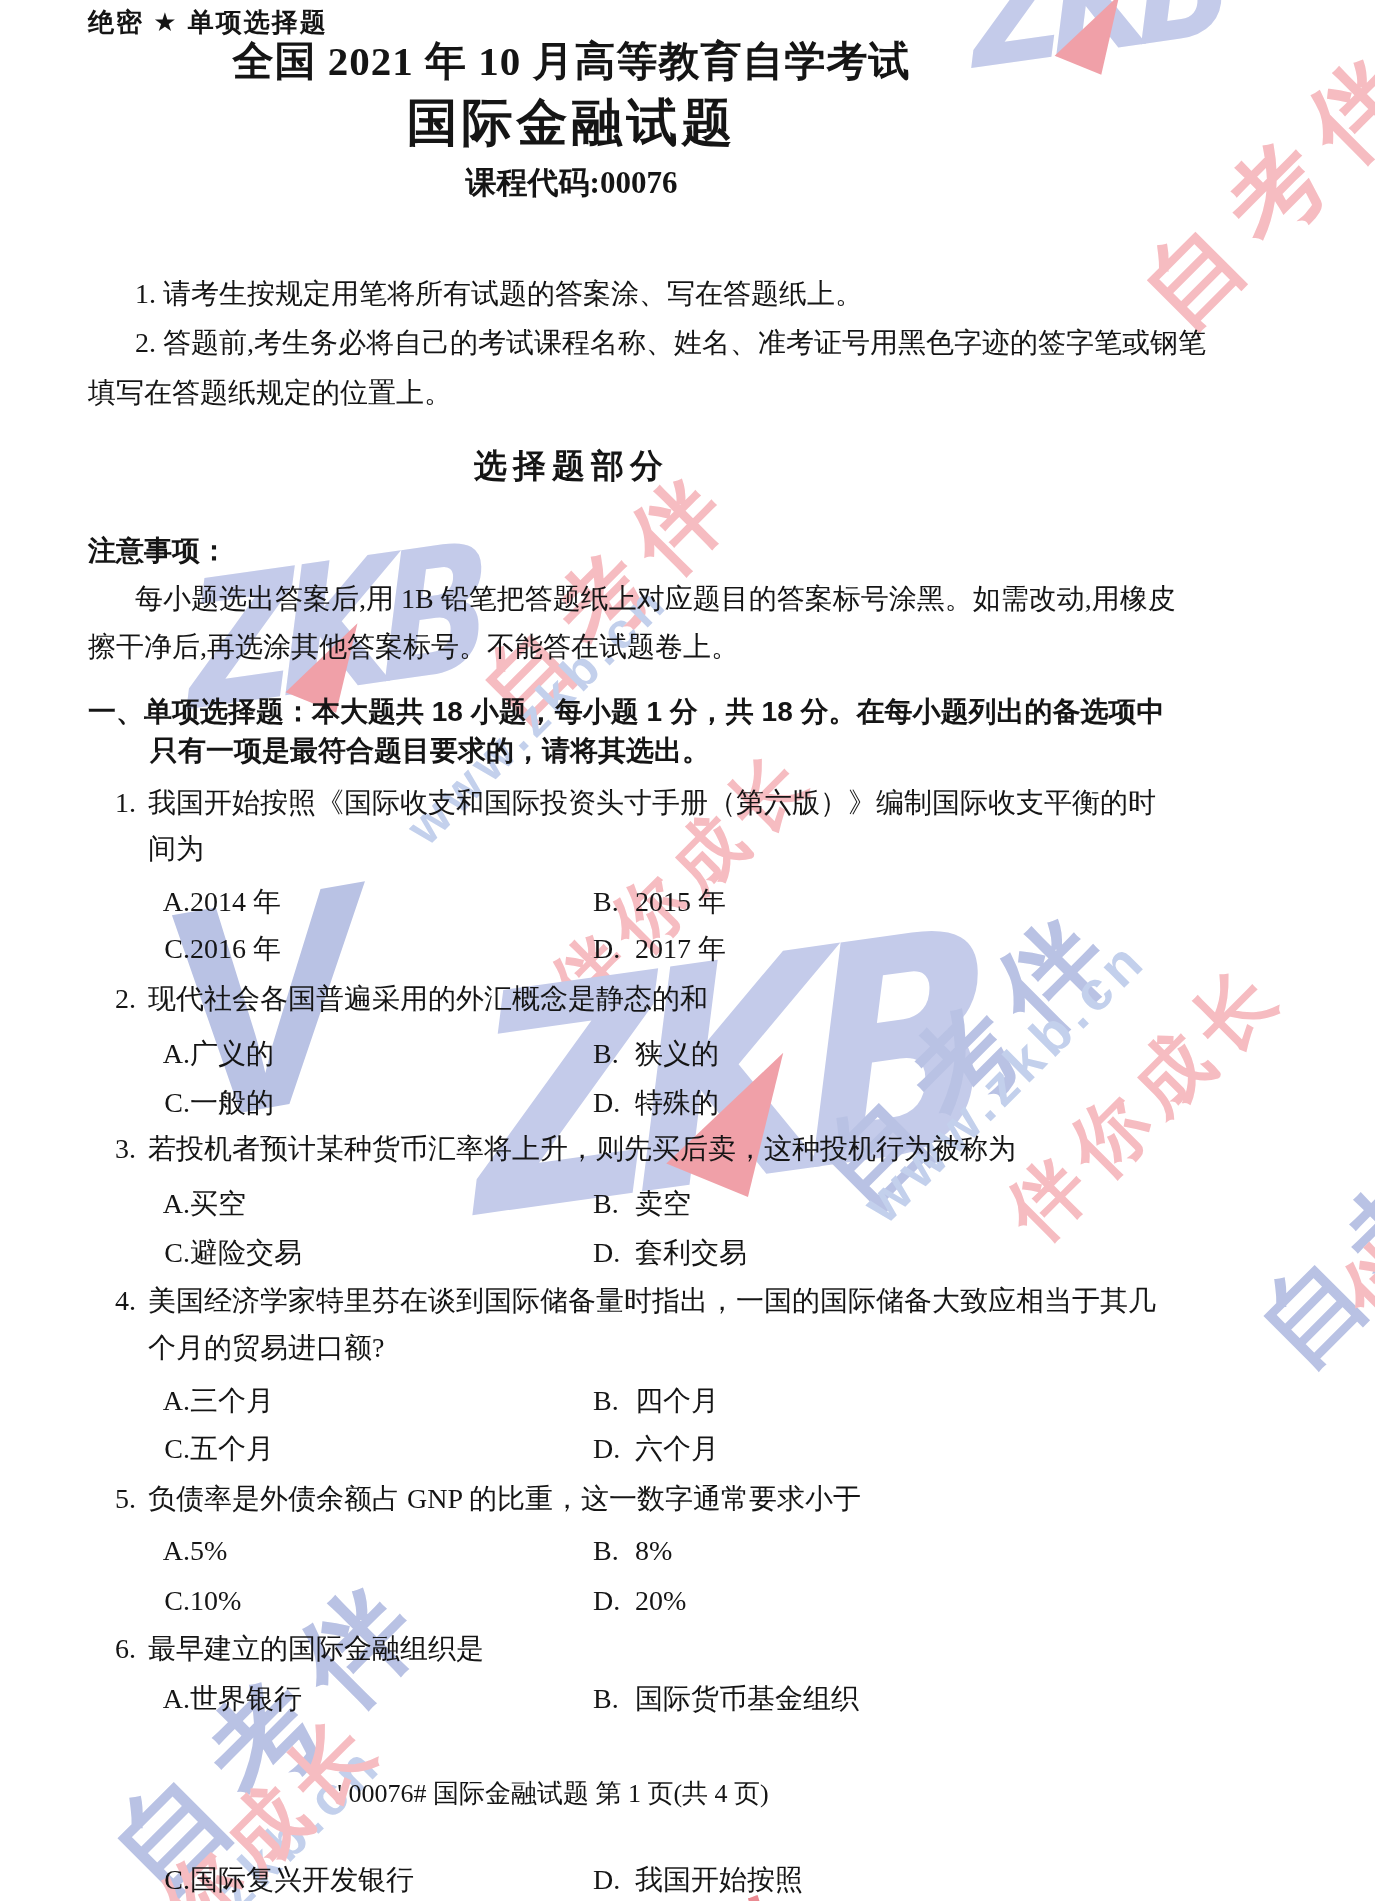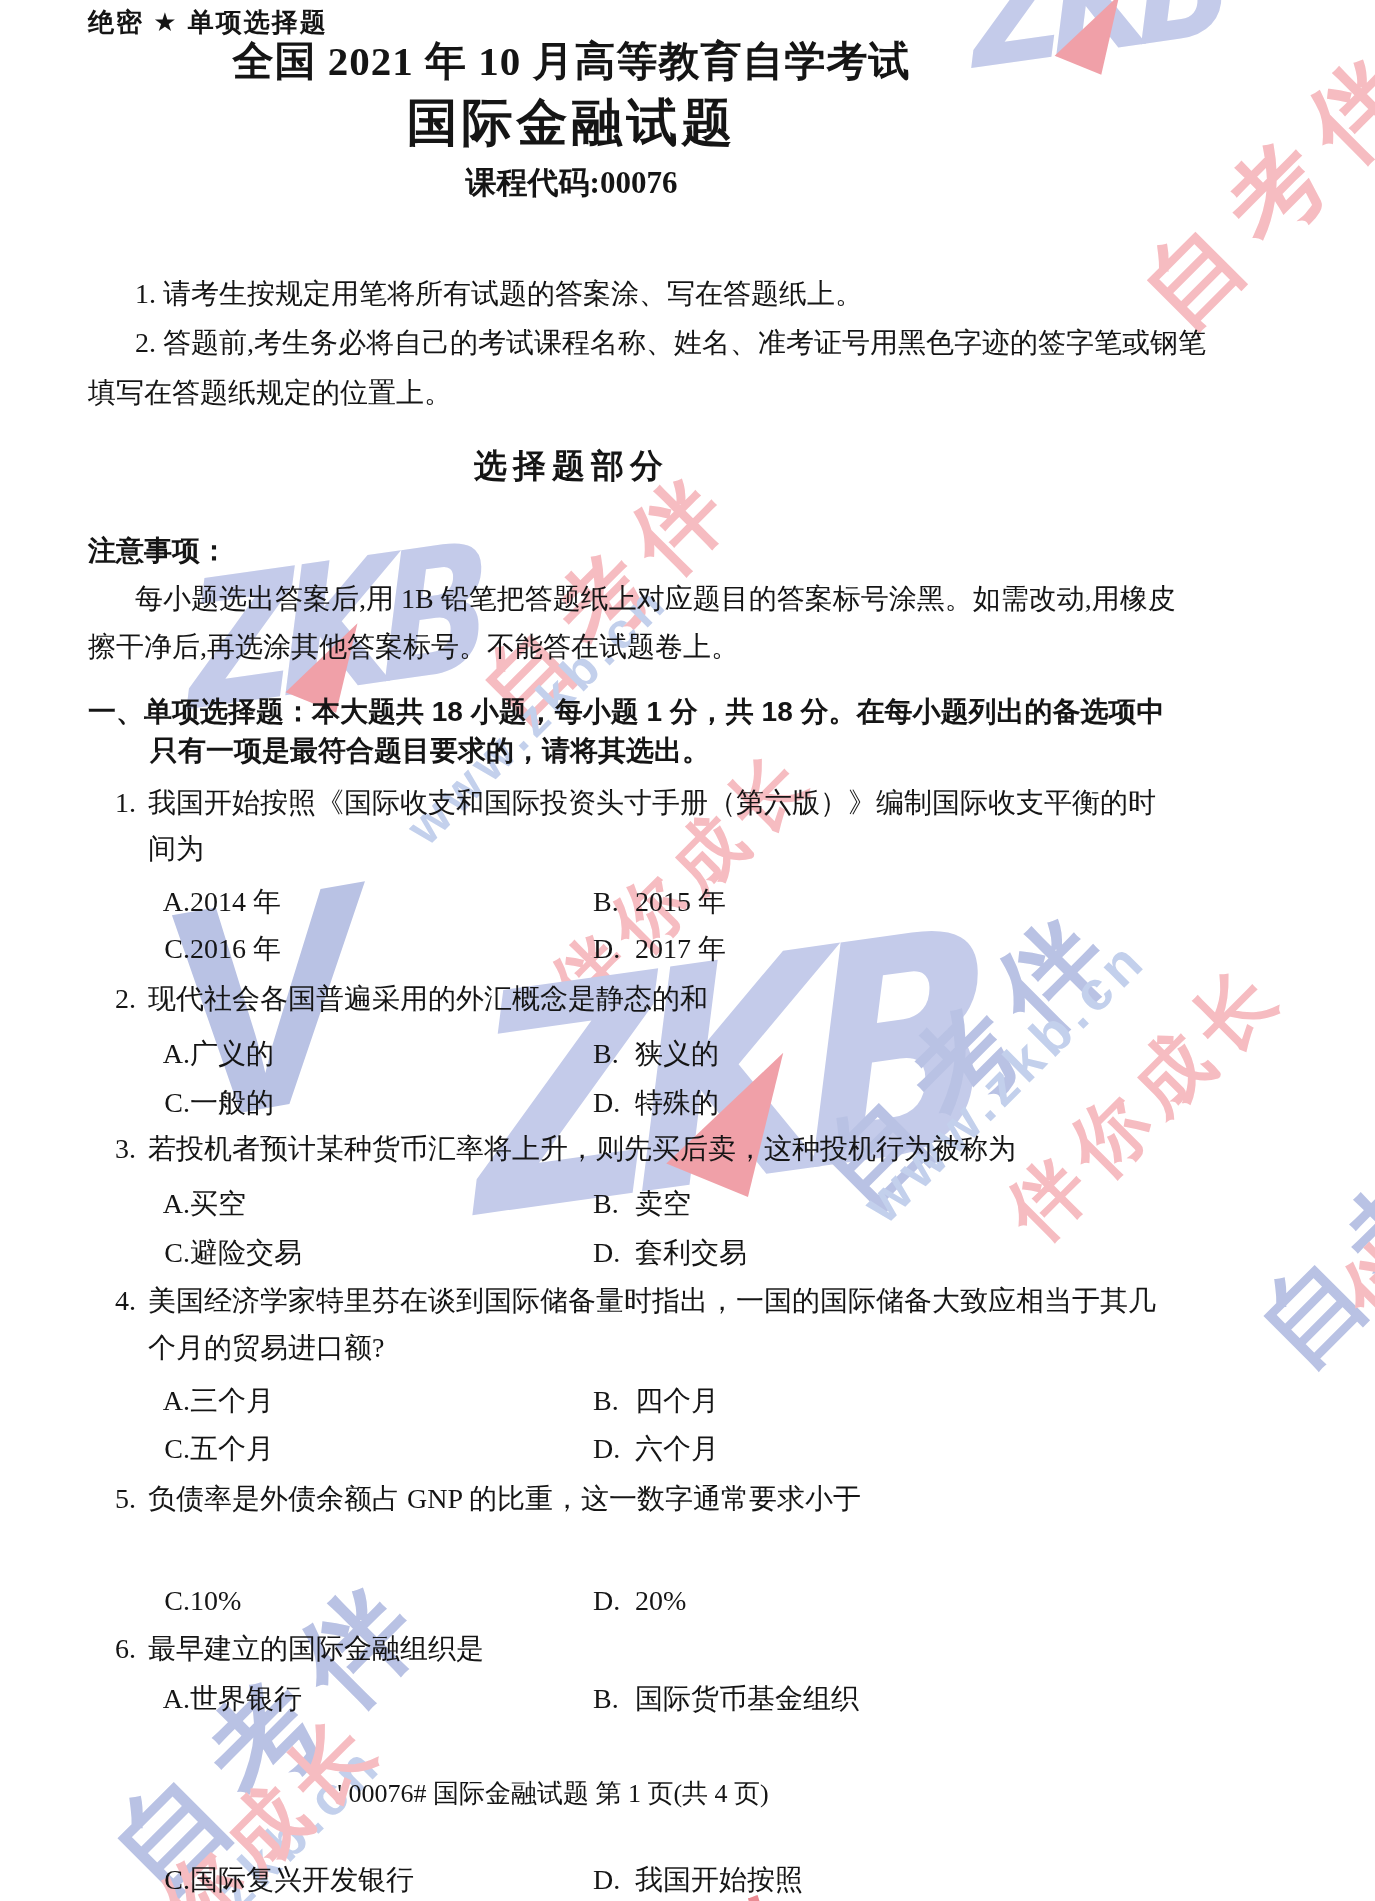--- a/index.html
+++ b/index.html
@@ -160,20 +160,24 @@
   </div>
   <div class="line" style="top:1431px;">
     <span class="opt opt-a"><span class="olabel">C.</span><span>五个月</span></span>
     <span class="opt opt-b"><span class="olabel">D.</span><span>六个月</span></span>
   </div>
 
   <div class="line" style="top:1481px;">
     <span class="qnum">5.</span>
     <span class="qstem">负债率是外债余额占 GNP 的比重，这一数字通常要求小于</span>
   </div>
+  <div class="line" style="top:1533px;">
+    <span class="opt opt-a"><span class="olabel">A.</span><span>5%</span></span>
+    <span class="opt opt-b"><span class="olabel">B.</span><span>8%</span></span>
+  </div>
   <div class="line" style="top:1583px;">
     <span class="opt opt-a"><span class="olabel">C.</span><span>10%</span></span>
     <span class="opt opt-b"><span class="olabel">D.</span><span>20%</span></span>
   </div>
 
   <div class="line" style="top:1631px;">
     <span class="qnum">6.</span>
     <span class="qstem">最早建立的国际金融组织是</span>
   </div>
   <div class="line" style="top:1681px;">

